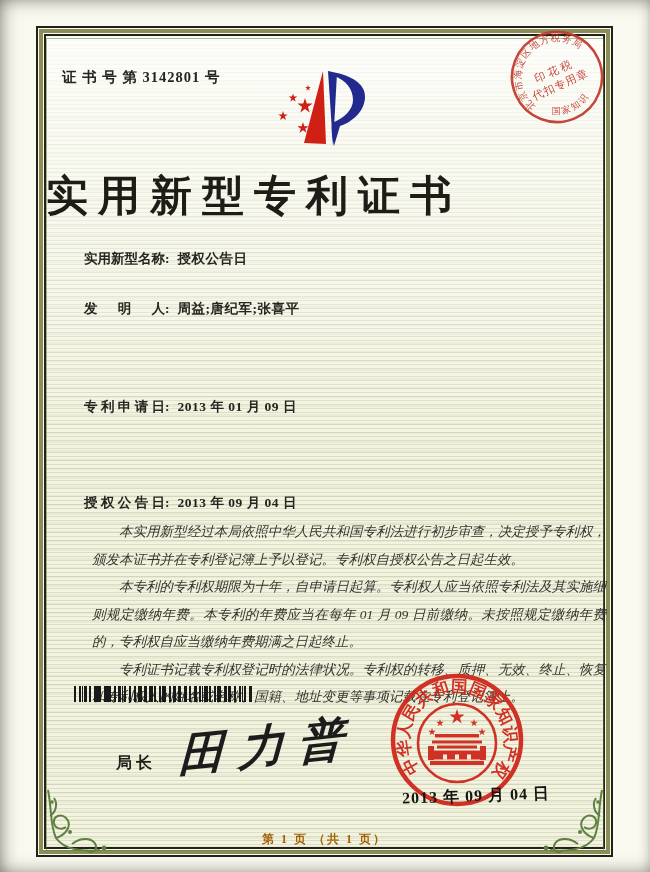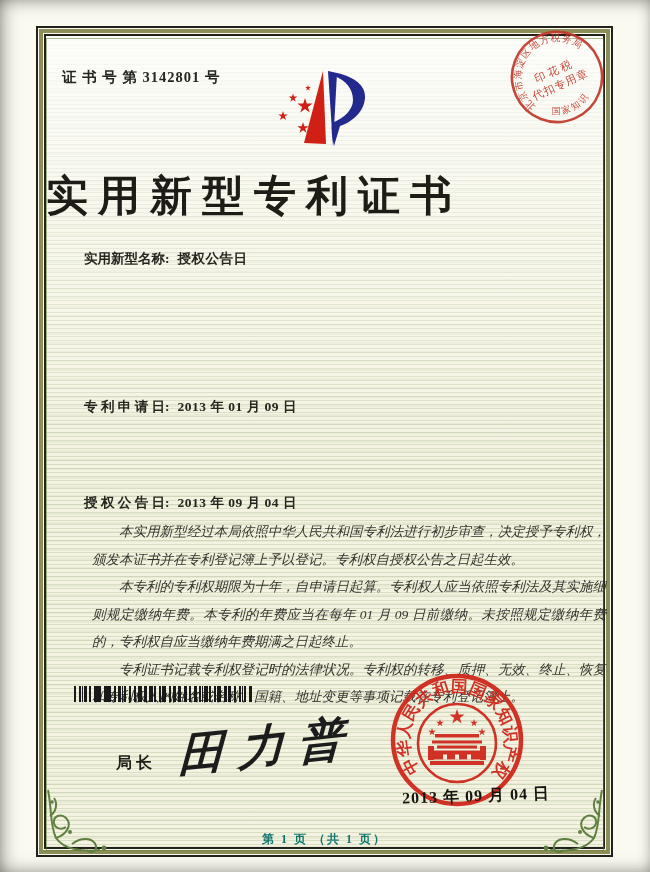--- a/index.html
+++ b/index.html
@@ -66,21 +66,21 @@
     letter-spacing:14px;color:#1c1c1c;transform:rotate(-6deg) skewX(-8deg);
     font-family:"DejaVu Serif","Liberation Serif",serif;
   }
   .official-seal{position:absolute;left:388px;top:671px;width:138px;height:138px;opacity:.95;}
   .seal-date{
     position:absolute;left:402px;top:786px;font-size:16px;font-weight:700;color:#15140f;
     letter-spacing:1px;transform:rotate(-2deg);
   }
   .footer{
     position:absolute;left:36px;top:831px;width:577px;text-align:center;
-    font-size:12px;letter-spacing:2px;color:#0f766e;font-weight:600;
+    font-size:12px;letter-spacing:2px;color:#a16207;font-weight:600;
   }
   .corner-flourish{position:absolute;width:84px;height:74px;}
   .corner-bl{left:42px;top:782px;}
   .corner-br{left:524px;top:782px;transform:scaleX(-1);}
   svg text{font-family:"Liberation Serif","DejaVu Serif",serif;}
 </style>
 </head>
 <body>
 
 <div class="page">
@@ -124,20 +124,23 @@
       <textPath href="#taxBottom" startOffset="4%">国家知识产权局</textPath>
     </text>
     <text x="52" y="49" font-size="11" fill="#c0392b" text-anchor="middle" letter-spacing="3">印花税</text>
     <text x="52" y="64" font-size="11" fill="#c0392b" text-anchor="middle" letter-spacing="1">代扣专用章</text>
   </svg>
 
   <div class="title">实用新型专利证书</div>
 
   <div class="field-row" style="top:250px">
     <span class="flabel">实用新型名称</span><span class="fcolon">:</span><span class="fvalue">授权公告日</span>
+  </div>
+  <div class="field-row" style="top:300px">
+    <span class="flabel">发明人</span><span class="fcolon">:</span><span class="fvalue">周益;唐纪军;张喜平</span>
   </div>
   <div class="field-row" style="top:398px">
     <span class="flabel">专利申请日</span><span class="fcolon">:</span><span class="fvalue">2013 年 01 月 09 日</span>
   </div>
   <div class="field-row" style="top:494px">
     <span class="flabel">授权公告日</span><span class="fcolon">:</span><span class="fvalue">2013 年 09 月 04 日</span>
   </div>
 
   <div class="paragraphs">
     <p>本实用新型经过本局依照中华人民共和国专利法进行初步审查，决定授予专利权，颁发本证书并在专利登记簿上予以登记。专利权自授权公告之日起生效。</p>

